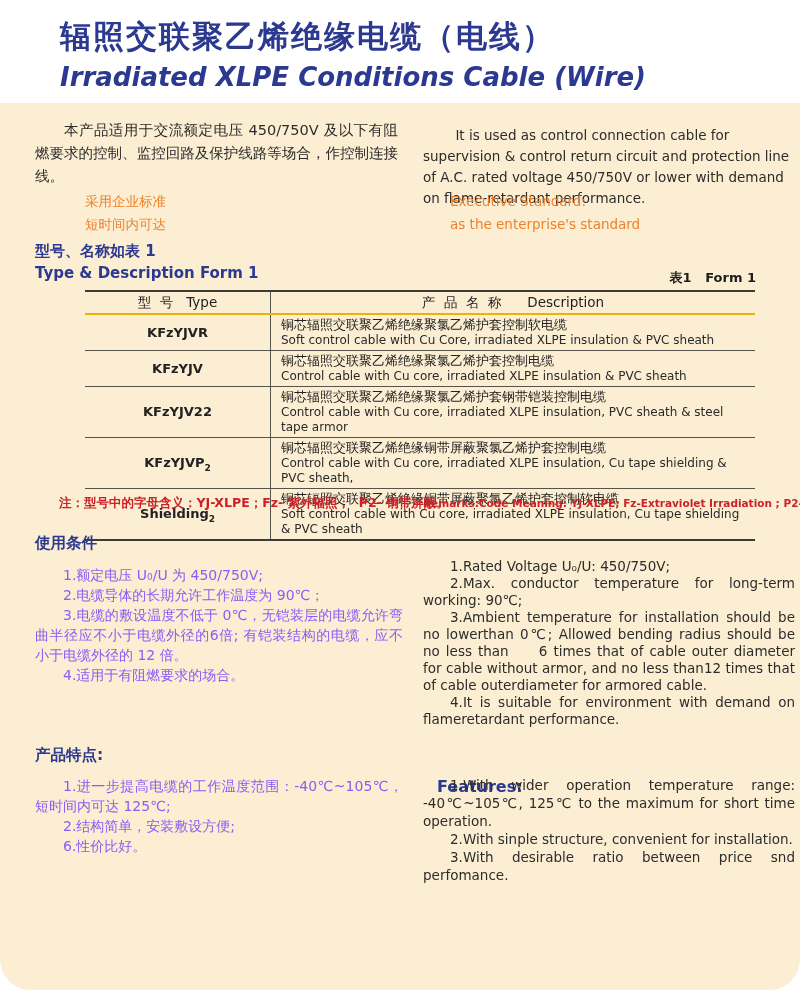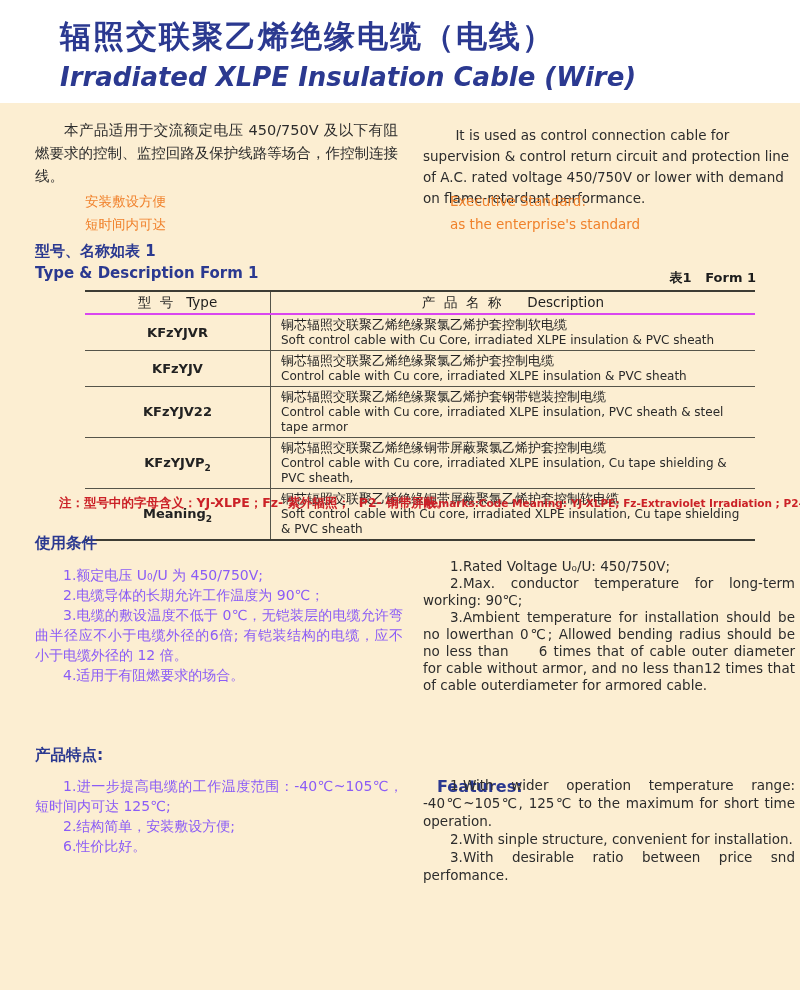--- a/index.html
+++ b/index.html
@@ -1,38 +1,38 @@
 <!DOCTYPE html>
 <html><head>
 <meta charset="utf-8">
 <style>
   html,body{margin:0;padding:0;background:#ffffff;}
   .page{position:relative;width:800px;height:990px;background:#ffffff;overflow:hidden;
-        font-family:"DejaVu Sans","Liberation Sans",sans-serif;color:#2e2e2e;}
+        font-family:"DejaVu Sans","Liberation Sans",sans-serif;color:#2e2e2e;border-radius:31px;}
   .cream{position:absolute;left:0;top:103px;width:800px;height:887px;background:#FCEED2;}
   .abs{position:absolute;}
 
   .title-zh{left:60px;top:16px;font-size:31px;font-weight:bold;color:#2B3990;letter-spacing:2px;white-space:nowrap;}
   .title-en{left:60px;top:62px;font-size:26px;font-weight:bold;font-style:italic;color:#2B3990;white-space:nowrap;}
 
   .intro-zh{left:35px;top:119px;width:363px;font-size:14.5px;line-height:23px;text-indent:2em;text-align:justify;color:#2c2c2c;}
   .intro-en{left:423px;top:125px;width:370px;font-size:13.5px;line-height:21px;text-indent:2.4em;color:#2c2c2c;}
 
   .std{font-size:13.5px;line-height:23px;color:#F0812B;}
   .std-zh{left:85px;top:190px;}
   .std-en{left:450px;top:190px;}
 
   .sec-head{font-size:15px;font-weight:bold;color:#2B3990;white-space:nowrap;}
   .sec-zh{left:35px;top:242px;}
   .sec-en{left:35px;top:264px;}
   .form-label{right:44px;top:269px;font-size:13px;font-weight:bold;color:#1c1c1c;}
 
   table.type-table{position:absolute;left:85px;top:290px;width:670px;border-collapse:collapse;
         border-top:2px solid #3d3c34;border-bottom:2px solid #3d3c34;}
-  table.type-table th{border-bottom:2px solid #d946ef;height:21px;font-weight:normal;
+  table.type-table th{border-bottom:2px solid #eab308;height:21px;font-weight:normal;
         font-size:13.5px;color:#1e1e1e;padding:0;}
   table.type-table td{padding:1px 10px 2px;vertical-align:middle;}
   table.type-table tr.row td{border-top:1px solid #55544a;height:31px;}
   .col-type{width:165px;border-right:1px solid #55544a;text-align:center;}
   .type-cell{font-size:13px;font-weight:600;color:#222;}
   .type-cell sub{font-size:9px;}
   .cell-zh{font-size:13px;line-height:17px;color:#222;}
   .cell-en{font-size:12px;line-height:15px;color:#2a2a2a;}
 
   .remark{color:#CB2127;font-weight:bold;white-space:nowrap;}
@@ -55,27 +55,27 @@
   .feat-zh-list{left:35px;top:776px;width:368px;line-height:20px;}
   .feat-en-list{left:423px;top:776px;width:372px;line-height:18px;}
 </style>
 </head>
 <body>
 
 <div class="page">
   <div class="cream"></div>
 
   <div class="abs title-zh">辐照交联聚乙烯绝缘电缆（电线）</div>
-  <div class="abs title-en">Irradiated XLPE Insulation Cable (Wire)</div>
+  <div class="abs title-en">Irradiated XLPE Conditions Cable (Wire)</div>
 
   <div class="abs intro-zh">本产品适用于交流额定电压 450/750V 及以下有阻燃要求的控制、监控回路及保护线路等场合，作控制连接线。</div>
   <div class="abs intro-en">It is used as control connection cable for supervision &amp; control return circuit and protection line of A.C. rated voltage 450/750V or lower with demand on flame-retardant performance.</div>
 
   <div class="abs std std-zh">
-    <div>安装敷设方便</div>
+    <div>采用企业标准</div>
     <div>短时间内可达</div>
   </div>
   <div class="abs std std-en">
     <div>Executive Standard:</div>
     <div>as the enterprise's standard</div>
   </div>
 
   <div class="abs sec-head sec-zh">型号、名称如表 1</div>
   <div class="abs sec-head sec-en">Type &amp; Description Form 1</div>
   <div class="abs form-label">表1&nbsp;&nbsp;&nbsp;Form 1</div>
@@ -110,21 +110,21 @@
           </td>
       </tr>
       <tr class="row">
         <td class="col-type"><span class="type-cell"><span>KFzYJVP</span><sub>2</sub></span></td>
         <td>
             <div class="cell-zh">铜芯辐照交联聚乙烯绝缘铜带屏蔽聚氯乙烯护套控制电缆</div>
             <div class="cell-en">Control cable with Cu core, irradiated XLPE insulation, Cu tape shielding &amp; PVC sheath,</div>
           </td>
       </tr>
       <tr class="row">
-        <td class="col-type"><span class="type-cell"><span>Meaning</span><sub>2</sub></span></td>
+        <td class="col-type"><span class="type-cell"><span>Shielding</span><sub>2</sub></span></td>
         <td>
             <div class="cell-zh">铜芯辐照交联聚乙烯绝缘铜带屏蔽聚氯乙烯护套控制软电缆</div>
             <div class="cell-en">Soft control cable with Cu core, irradiated XLPE insulation, Cu tape shielding &amp; PVC sheath</div>
           </td>
       </tr>
     </tbody>
   </table>
 
   <div class="abs remark remark-zh">注：型号中的字母含义：YJ-XLPE；Fz- 紫外辐照；&nbsp;&nbsp;P2- 铜带屏蔽。</div>
   <div class="abs remark remark-en">Remarks:Code Meaning: YJ-XLPE; Fz-Extraviolet Irradiation ; P2-Cu Tape Shielding</div>
@@ -134,20 +134,21 @@
     <p>1.额定电压 U₀/U 为 450/750V;</p>
     <p>2.电缆导体的长期允许工作温度为 90℃；</p>
     <p>3.电缆的敷设温度不低于 0℃，无铠装层的电缆允许弯曲半径应不小于电缆外径的6倍; 有铠装结构的电缆，应不小于电缆外径的 12 倍。</p>
     <p>4.适用于有阻燃要求的场合。</p>
   </div>
 
   <div class="abs list list-en wc-en-list">
     <p>1.Rated Voltage U₀/U: 450/750V;</p>
     <p>2.Max. conductor temperature for long-term working: 90℃;</p>
     <p>3.Ambient temperature for installation should be no lowerthan 0℃; Allowed bending radius  should be no less than &nbsp;&nbsp;&nbsp;&nbsp;6 times that of cable outer diameter for cable without armor, and no less than12 times that of cable outerdiameter for armored cable.</p>
+    <p>4.It is suitable for environment with demand on flameretardant performance.</p>
   </div>
 
   <div class="abs h-zh feat-zh-head">产品特点:</div>
   <div class="abs list list-zh feat-zh-list">
     <p>1.进一步提高电缆的工作温度范围：-40℃~105℃，短时间内可达 125℃;</p>
     <p>2.结构简单，安装敷设方便;</p>
     <p>6.性价比好。</p>
   </div>
 
   <div class="abs h-en feat-en-head">Features:</div>

